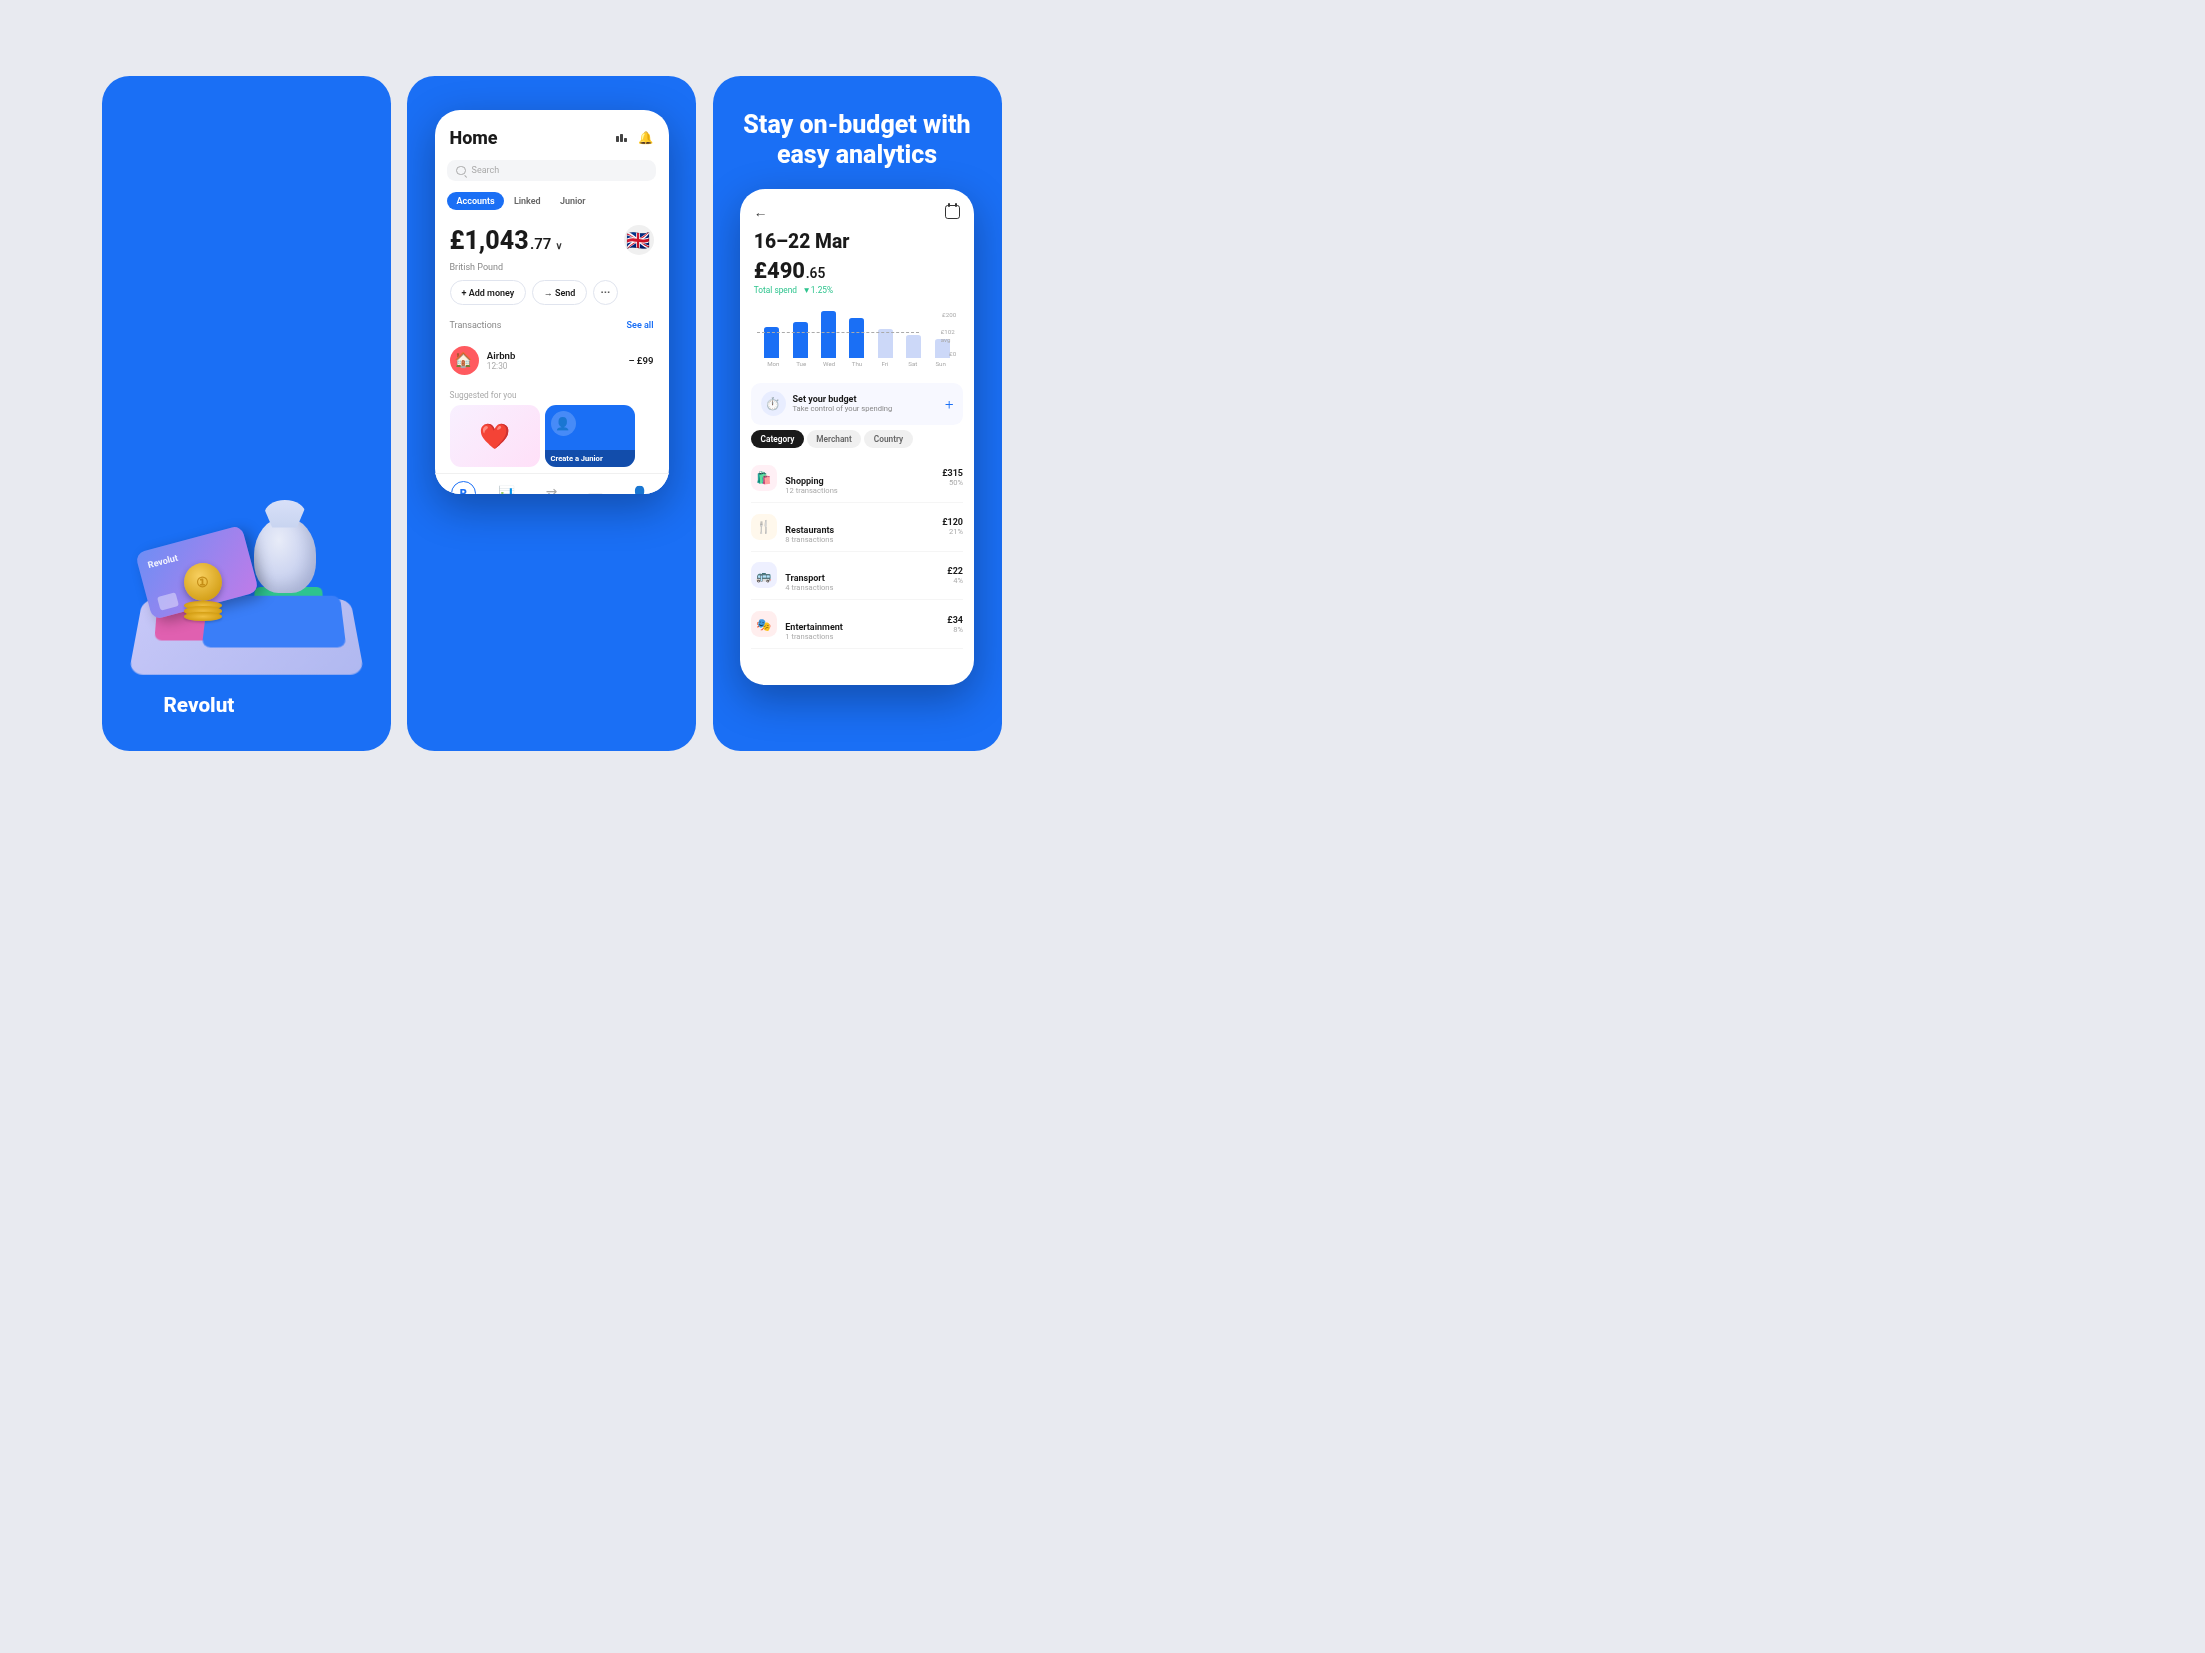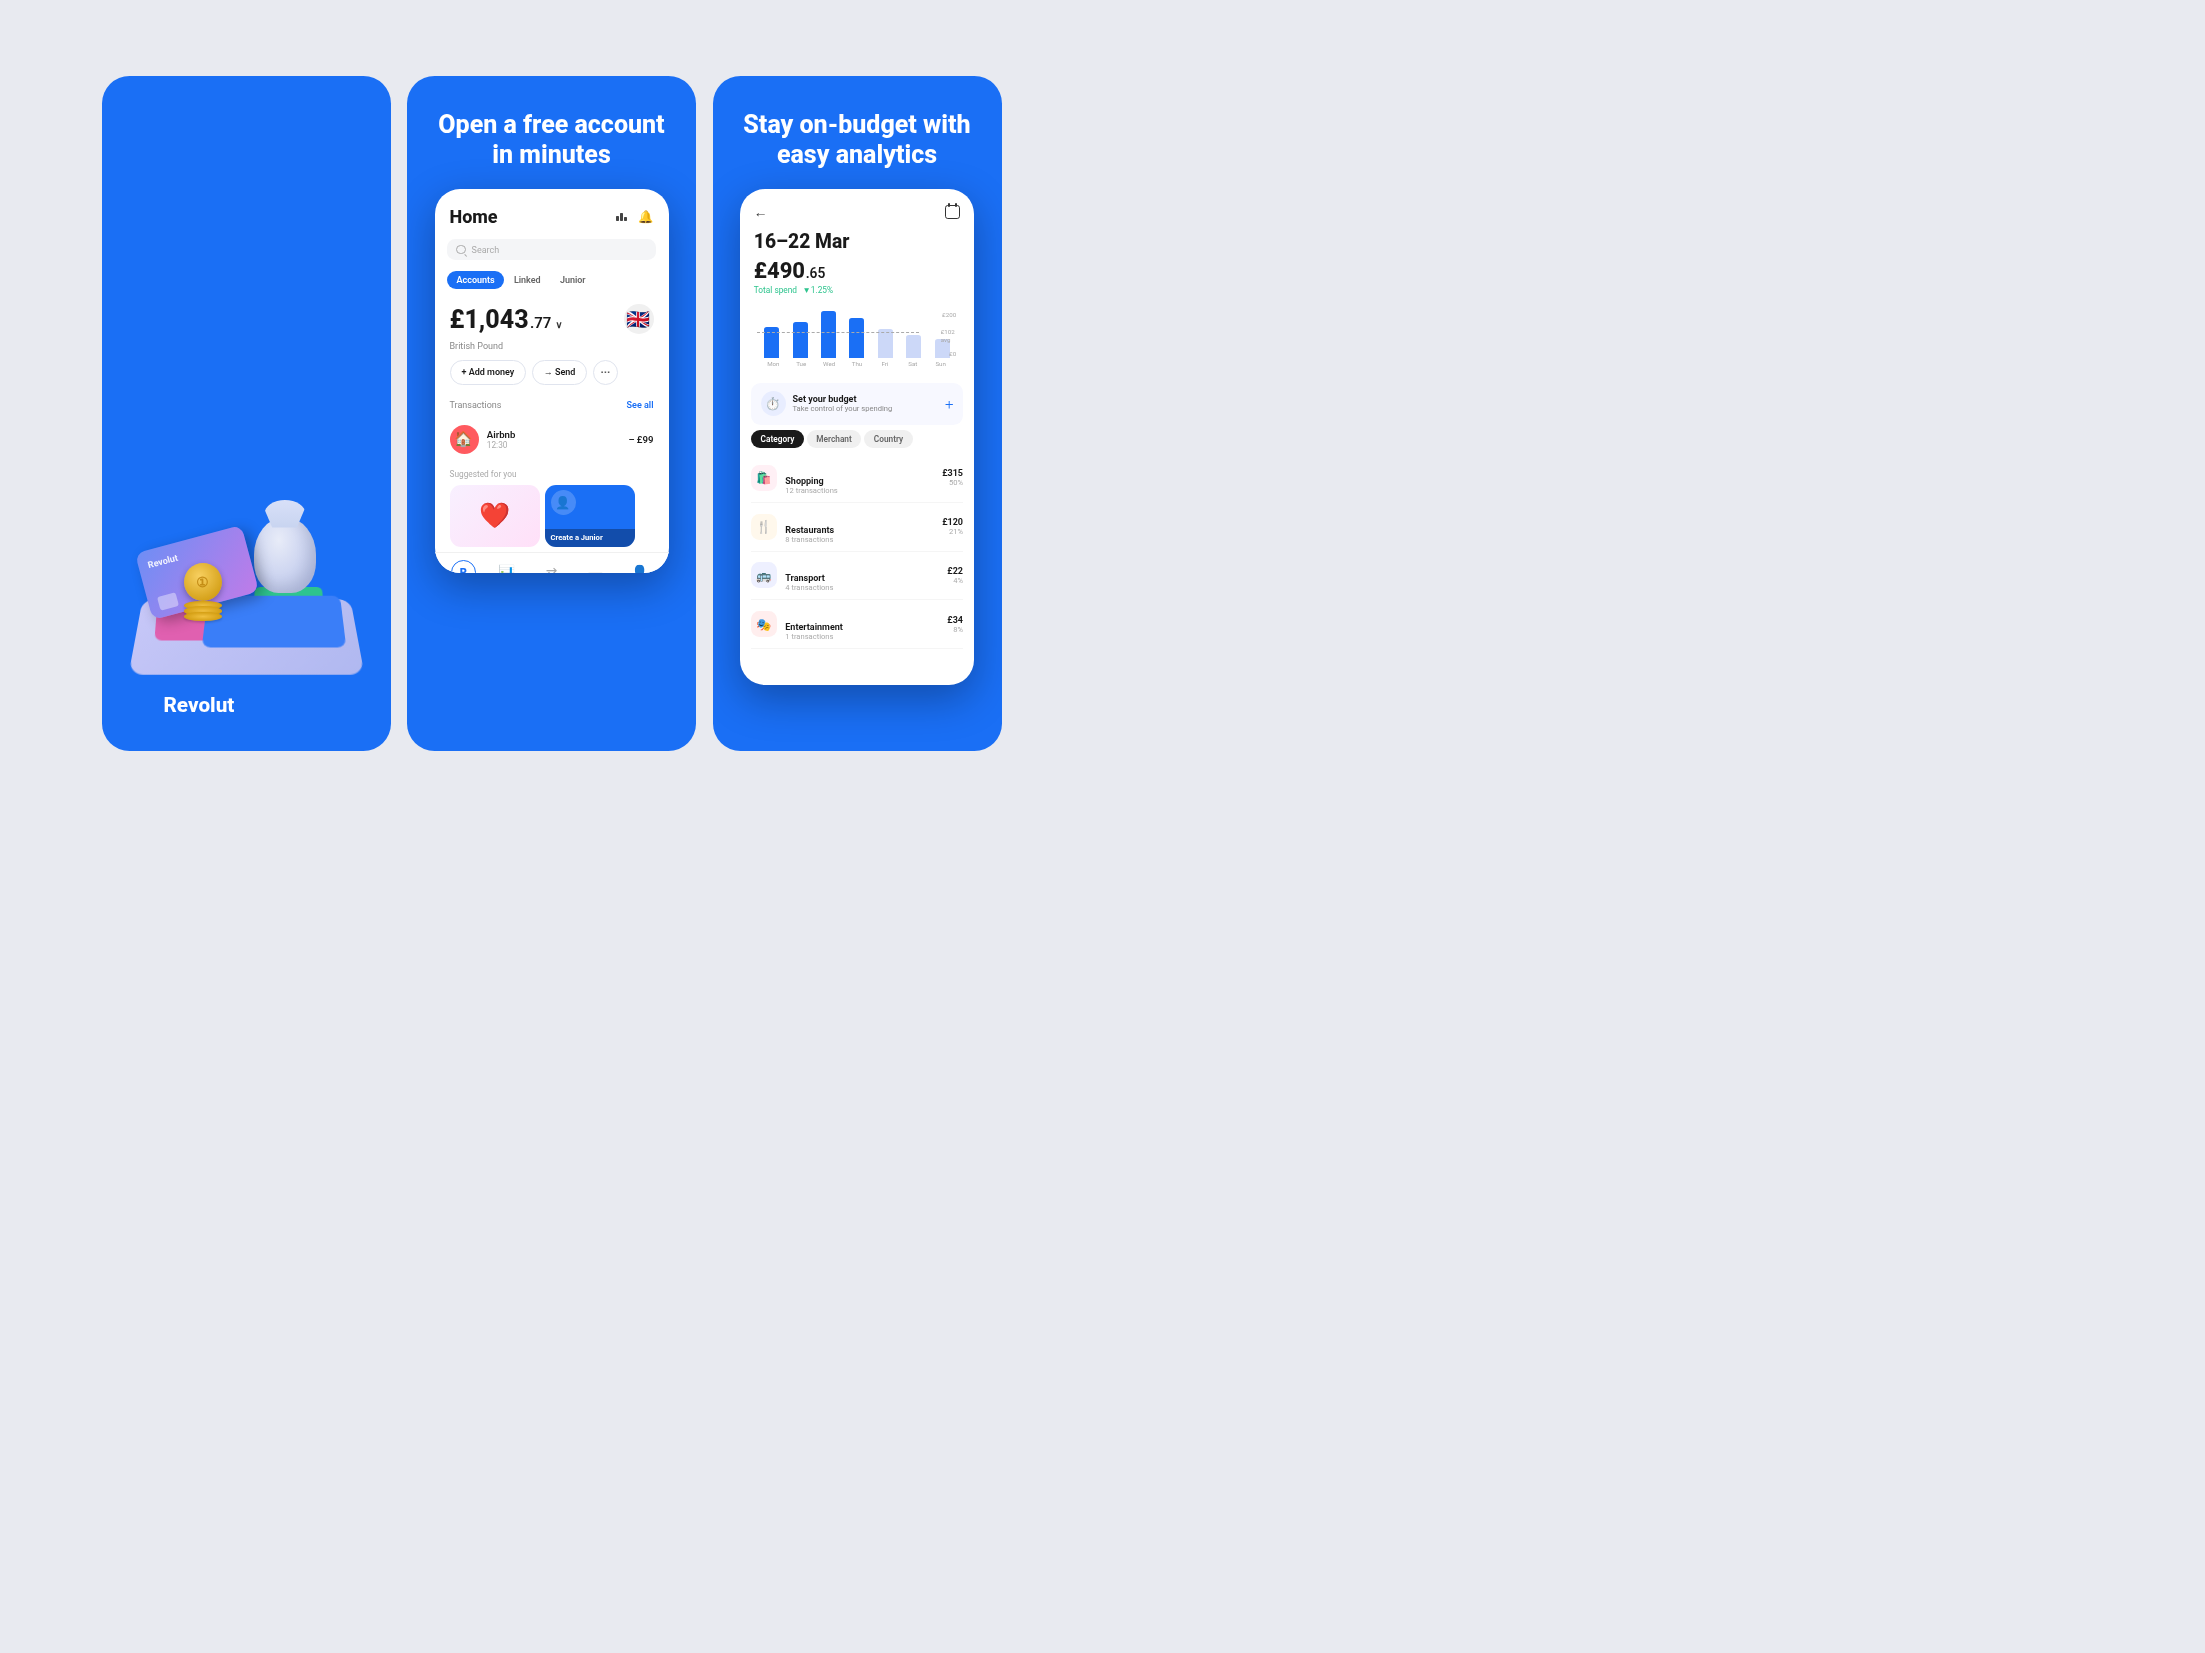--- a/index.html
+++ b/index.html
@@ -774,21 +774,20 @@
       <div class="coin-face">①</div>
       <div class="coin"></div>
       <div class="coin"></div>
       <div class="coin"></div>
     </div>
   </div>
   <div class="panel-1-logo">Revolut</div>
 </div>
 
 <div class="panel panel-2">
-  <div class="panel-2-headline">Open a free account in minutes</div>
   <div class="phone-mockup">
 
     <div class="phone-header">
       <span class="phone-header-title">Home</span>
       <div class="phone-header-icons">
         <div class="icon-bar-chart">
           <span style="height:5.5px"></span>
           <span style="height:8.3px"></span>
           <span style="height:4.1px"></span>
         </div>

